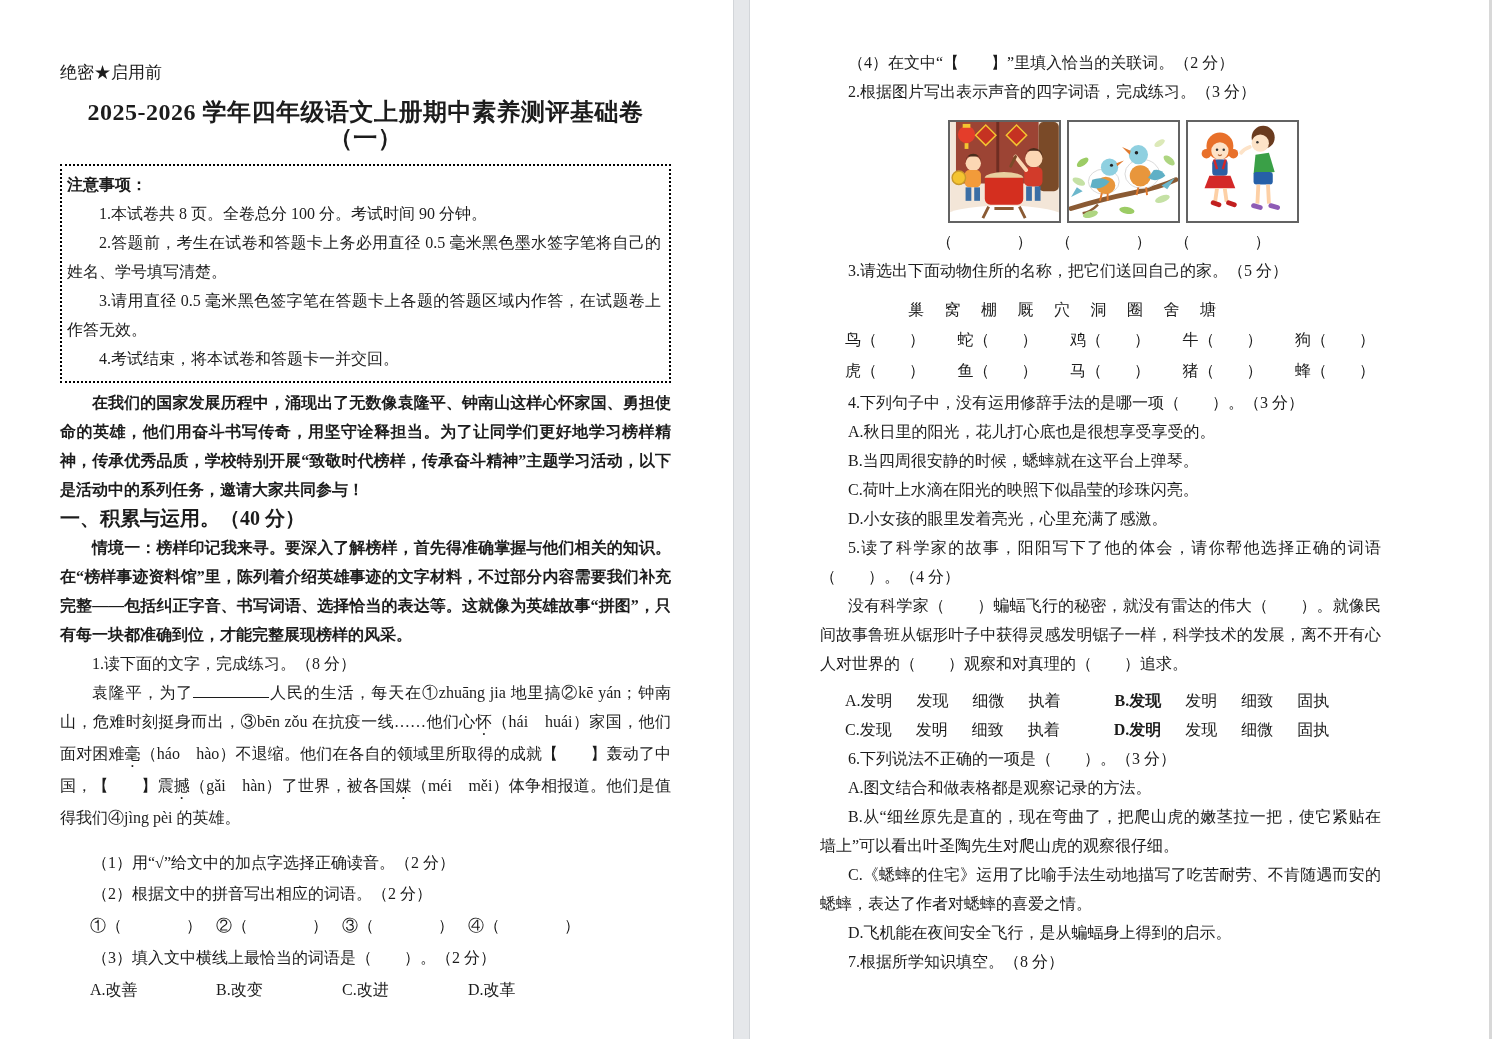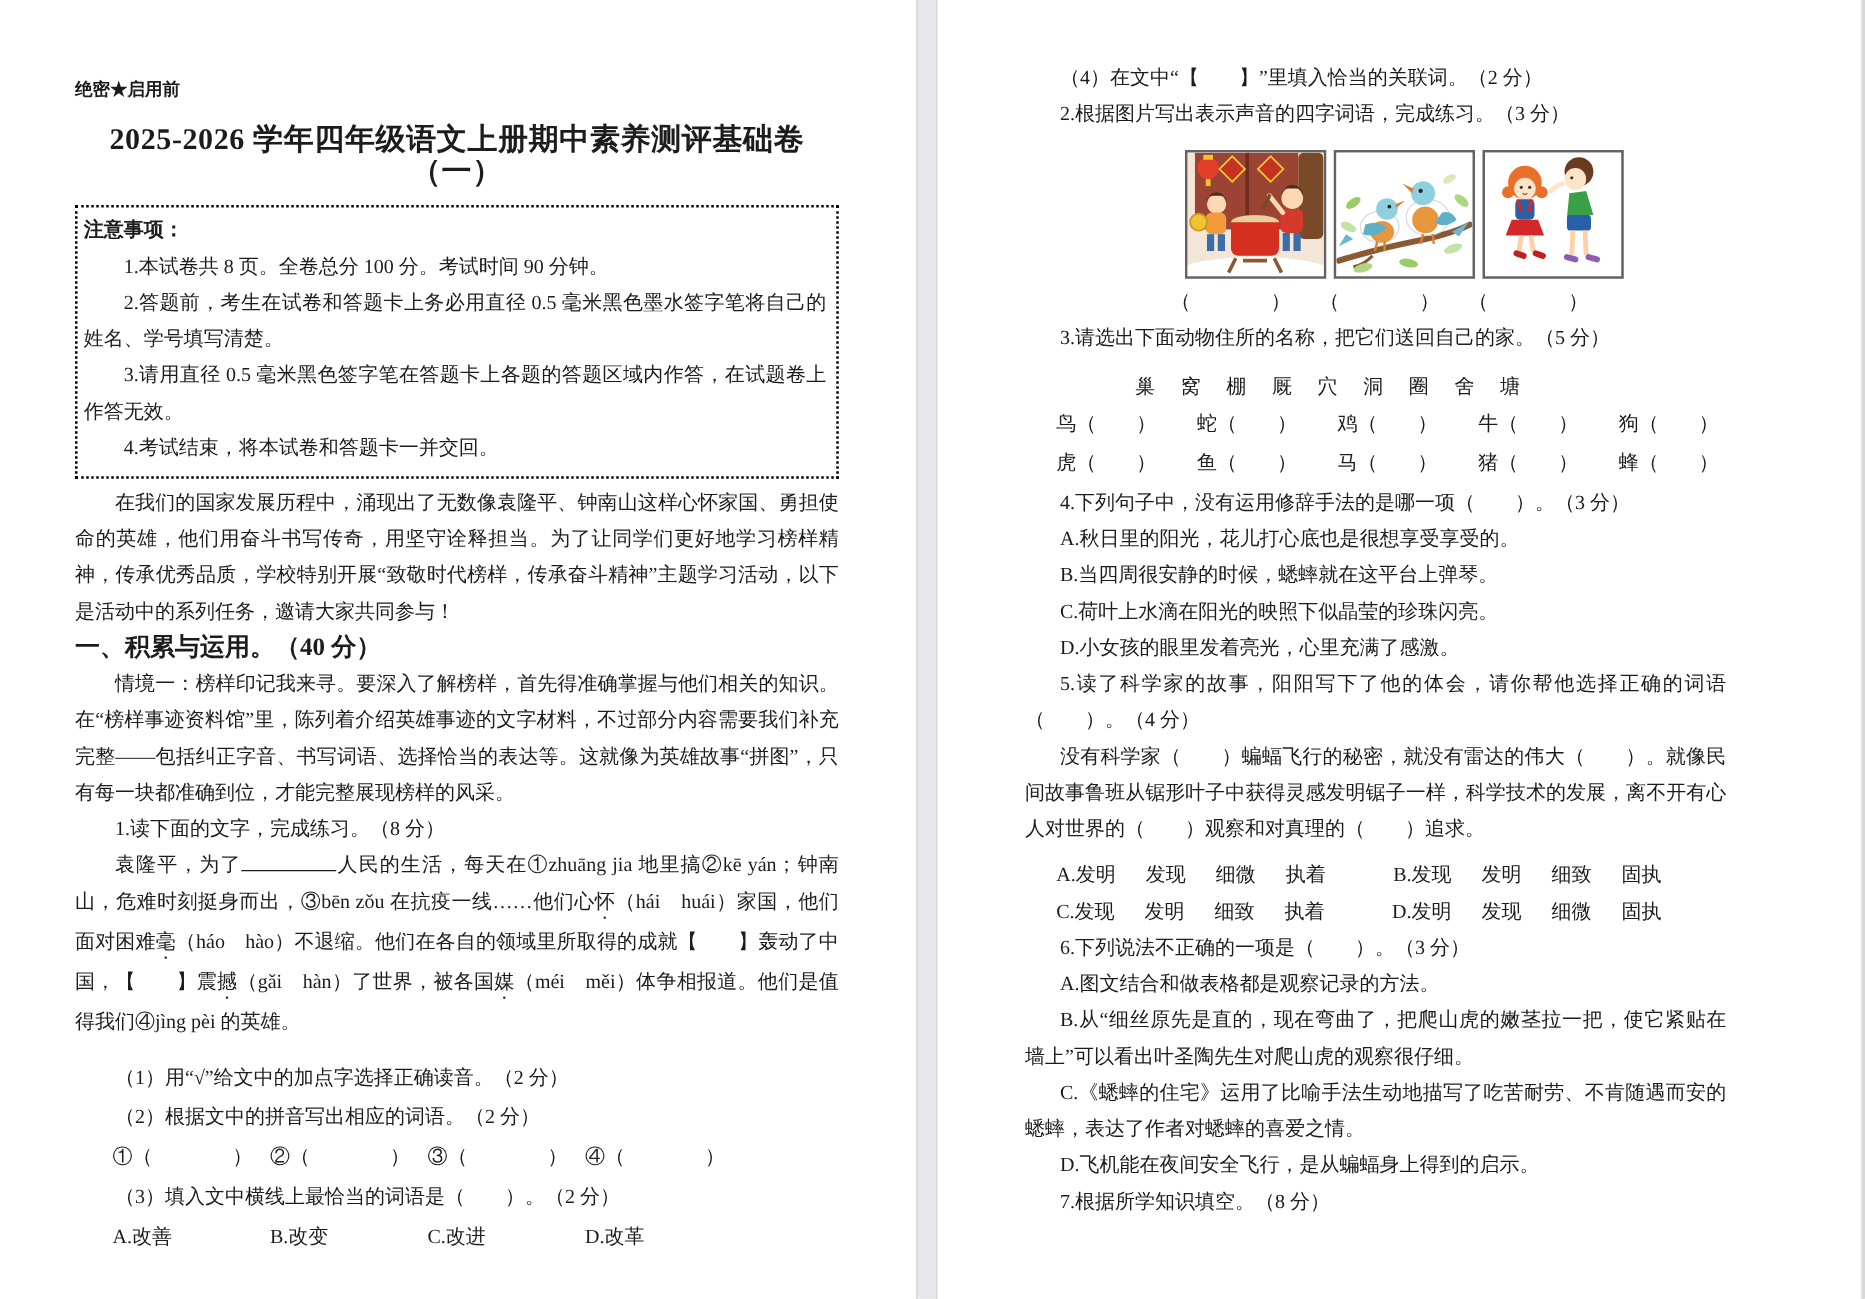--- a/index.html
+++ b/index.html
@@ -9,48 +9,48 @@
     font-family:"Liberation Serif","DejaVu Serif",serif;
   }
   .page{position:absolute;top:0;height:1039px;background:#fff;box-sizing:border-box;}
   #page1{left:0;width:733px;padding:62px 62px 0 60px;}
   #page2{left:750px;width:665px;padding:48px 34px 0 70px;}
   .page-gap{position:absolute;left:733px;top:0;width:17px;height:1039px;
     background:#e5e7ea;border-left:1px solid #d2d5d9;border-right:1px solid #d2d5d9;box-sizing:border-box;}
   .edge-line{position:absolute;right:0;top:0;width:3px;height:1039px;background:#d8d8d8;}
 
   p{margin:0;font-size:16px;line-height:29px;text-align:justify;}
-  .classified{font-weight:bold;font-size:14px;line-height:22px;}
+  .classified{font-weight:normal;font-size:17px;line-height:22px;}
   .exam-title{font-weight:bold;font-size:24px;line-height:26px;text-align:center;margin-top:15px;letter-spacing:.5px;}
   .notice-box{border:2px dotted #000;margin-top:13px;padding:4px 8px 8px 5px;}
   .notice-heading{font-weight:bold;}
   .indent{text-indent:2em;}
   .indent-sm{text-indent:1.75em;}
-  .bold-kai{font-weight:normal;}
+  .bold-kai{font-weight:bold;}
   .intro{margin-top:5px;}
   .section-heading{font-weight:bold;font-size:20px;}
   .gap-top{margin-top:16px;}
   .blank-line{display:inline-block;width:76px;height:15px;border-bottom:1.5px solid #1c1c1c;}
   .dot-under{
     -webkit-text-emphasis:filled dot;-webkit-text-emphasis-position:under right;
     text-emphasis:filled dot;text-emphasis-position:under right;
   }
   .cells-row{display:flex;margin-left:30px;}
   .cells-row .cell{width:126px;flex:0 0 auto;font-size:16px;line-height:31px;}
   
   .img-row{display:flex;gap:6px;margin:14px 0 0 128px;}
   .img-row figure{margin:0;width:113px;height:103px;border:2px solid #636363;box-sizing:border-box;background:#fff;overflow:hidden;}
   .img-row svg{display:block;width:100%;height:100%;}
   .bracket-row{display:flex;gap:6px;margin:4px 0 0 108px;}
   .bracket-row span{display:inline-block;width:113px;text-align:center;font-size:16px;line-height:29px;}
   .bank-row{display:flex;justify-content:space-between;width:308px;margin:10px 0 0 88px;font-size:16px;line-height:29px;}
   .animal-row{display:flex;justify-content:space-between;width:530px;margin-left:25px;font-size:16px;line-height:31px;}
   .opt-grid-row{display:flex;margin-left:25px;font-size:16px;line-height:29px;}
   .opt-grid-row span{flex:0 0 auto;margin-right:24px;text-align:right;}
-  .opt-grid-row .grp{margin-left:30px;}
+  .opt-grid-row .grp{margin-left:30px;font-weight:bold;}
   .q3-block{margin-top:0;font-family:Liberation Serif, serif;}
   .mt2{margin-top:2px;}
   .mt8{margin-top:8px;}
 </style>
 </head>
 <body>
 
 <div class="page" id="page1">
   <p class="classified">绝密★启用前</p>
   <p class="exam-title">2025-2026 学年四年级语文上册期中素养测评基础卷（一）</p>

